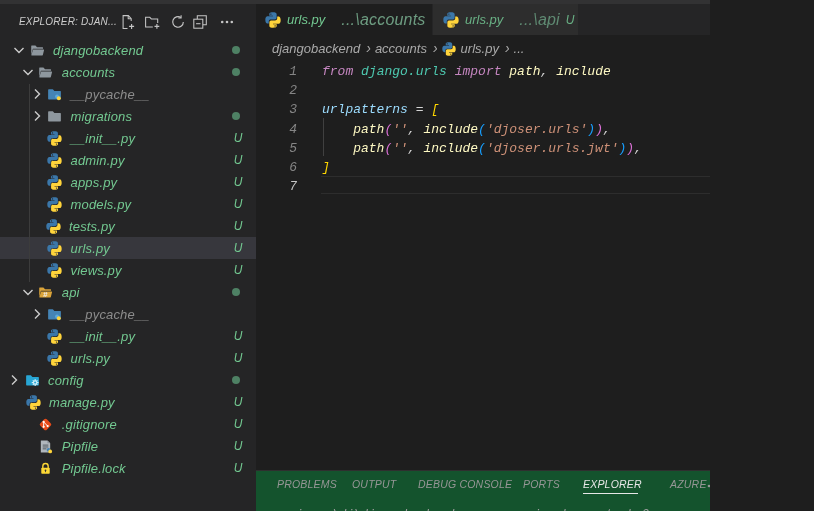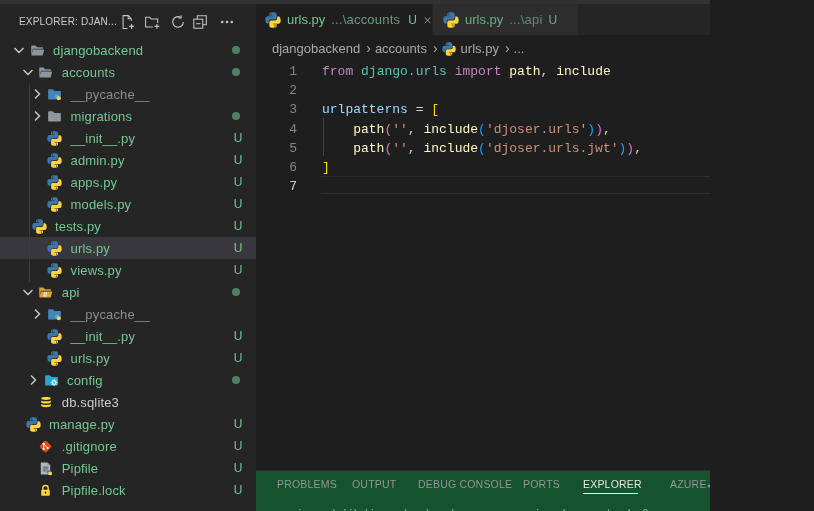--- a/index.html
+++ b/index.html
@@ -1,19 +1,19 @@
 <!DOCTYPE html>
 <html><head>
 <meta charset="utf-8">
 <style>
   * { margin:0; padding:0; box-sizing:border-box; }
   html,body { width:814px; height:511px; overflow:hidden; background:#1e1e1e; }
   body { font-family:"Liberation Sans", sans-serif; }
   .abs { position:absolute; }
-  #stage { position:relative; width:710px; height:511px; background:#1e1e1e; overflow:hidden; }
+  #stage { position:relative; width:710px; height:511px; background:#1e1e1e; overflow:hidden;font-style:italic; }
   
   #topstrip { left:0; top:0; width:814px; height:4px; background:#323233; }
   
   #sidebar { left:0; top:4px; width:256px; height:507px; background:#252526; }
   #sbtitle { position:absolute; left:19px; top:12px; font-size:10px; letter-spacing:0px; white-space:nowrap; color:#cccccc; letter-spacing:0.2px; }
   .hicon { position:absolute; top:10px; width:16px; height:16px; }
   
   #tree { position:absolute; left:0; top:35px; width:256px; }
   .row { position:relative; height:22px; display:flex; align-items:center; width:256px; }
   .row.sel { background:#37373d; }
@@ -25,21 +25,21 @@
   .w { color:#cccccc; }
   .badge { position:absolute; right:10px; width:16px; text-align:center; font-size:12px; color:#73c991; }
   .dot { position:absolute; right:16px; top:7px; width:8px; height:8px; border-radius:50%; background:#4e8164; }
   #guide { left:29px; top:80px; width:1px; height:198px; background:#3c3c3c; }
   
   #tabbar { left:256px; top:4px; width:558px; height:31px; background:#252526; }
   .tab { position:absolute; top:0; height:31px; display:flex; align-items:center; }
   #tab1 { left:0; width:176px; background:#1e1e1e; }
   #tab2 { left:176px; width:146px; background:#2d2d2d; border-left:1px solid #252526; }
   .tlabel { font-size:13px; color:#73c991; margin-left:6px; }
-  .tdesc { font-size:13px; color:#6d9c81; margin-left:6px; letter-spacing:0.2px; }
+  .tdesc { font-size:16px; color:#6d9c81; margin-left:16px; letter-spacing:0.2px; }
   .tu { font-size:12px; color:#73c991; margin-left:6px; }
   
   #crumbs { left:256px; top:35px; width:558px; height:27px; background:#1e1e1e; display:flex; align-items:center; color:#a9a9a9; font-size:13px; }
   .csep { color:#a9a9a9; font-size:14px; margin:0 4px 0 6px; position:relative; top:-1px; }
   
   #gutter { left:256px; top:62px; width:41px; text-align:right; font-family:"Liberation Mono",monospace; font-size:13px; line-height:19.2px; color:#858585; white-space:pre; }
   #code { left:322px; top:62px; font-family:"Liberation Mono",monospace; font-size:13px; line-height:19.2px; color:#d4d4d4; white-space:pre; }
   .kw { color:#C586C0; } .ns { color:#4EC9B0; } .fn { color:#fef9c3; }
   .vr { color:#9CDCFE; } .st { color:#ce9178; } .b1 { color:#FFD700; }
   .b2 { color:#DA70D6; } .b3 { color:#179FFF; }
@@ -181,21 +181,21 @@
           <span class="tw"></span>
           <span class="fic">
             <svg width="15" height="15" viewBox="0 0 128 128">
               <path fill="#3b77a9" d="M63.4 2c-31 0-29.1 13.4-29.1 13.4l.1 13.9h29.6v4.2H22.5S2.7 31.2 2.7 62.5c0 31.3 17.3 30.2 17.3 30.2h10.3V78.1s-.6-17.3 17-17.3h29.4s16.5.3 16.5-15.9V18.8S96 2 63.4 2zM47.1 11.4a5.3 5.3 0 1 1 0 10.7 5.3 5.3 0 0 1 0-10.7z"></path>
               <path fill="#ffd43b" d="M64.6 126c31 0 29.1-13.4 29.1-13.4l-.1-13.9H64v-4.2h41.5s19.8 2.3 19.8-29c0-31.3-17.3-30.2-17.3-30.2h-10.3v14.6s.6 17.3-17 17.3H51.3s-16.5-.3-16.5 15.9v26.1S32 126 64.6 126zM80.9 116.6a5.3 5.3 0 1 1 0-10.7 5.3 5.3 0 0 1 0 10.7z"></path>
             </svg>
           </span>
           <span class="lbl g">models.py</span>
           <span class="badge">U</span>
         </div>
-        <div class="row" style="padding-left:13px">
+        <div class="row" style="padding-left:27px">
           <span class="tw"></span>
           <span class="fic">
             <svg width="15" height="15" viewBox="0 0 128 128">
               <path fill="#3b77a9" d="M63.4 2c-31 0-29.1 13.4-29.1 13.4l.1 13.9h29.6v4.2H22.5S2.7 31.2 2.7 62.5c0 31.3 17.3 30.2 17.3 30.2h10.3V78.1s-.6-17.3 17-17.3h29.4s16.5.3 16.5-15.9V18.8S96 2 63.4 2zM47.1 11.4a5.3 5.3 0 1 1 0 10.7 5.3 5.3 0 0 1 0-10.7z"></path>
               <path fill="#ffd43b" d="M64.6 126c31 0 29.1-13.4 29.1-13.4l-.1-13.9H64v-4.2h41.5s19.8 2.3 19.8-29c0-31.3-17.3-30.2-17.3-30.2h-10.3v14.6s.6 17.3-17 17.3H51.3s-16.5-.3-16.5 15.9v26.1S32 126 64.6 126zM80.9 116.6a5.3 5.3 0 1 1 0-10.7 5.3 5.3 0 0 1 0 10.7z"></path>
             </svg>
           </span>
           <span class="lbl g">tests.py</span>
           <span class="badge">U</span>
         </div>
@@ -267,54 +267,41 @@
           <span class="tw"></span>
           <span class="fic">
             <svg width="15" height="15" viewBox="0 0 128 128">
               <path fill="#3b77a9" d="M63.4 2c-31 0-29.1 13.4-29.1 13.4l.1 13.9h29.6v4.2H22.5S2.7 31.2 2.7 62.5c0 31.3 17.3 30.2 17.3 30.2h10.3V78.1s-.6-17.3 17-17.3h29.4s16.5.3 16.5-15.9V18.8S96 2 63.4 2zM47.1 11.4a5.3 5.3 0 1 1 0 10.7 5.3 5.3 0 0 1 0-10.7z"></path>
               <path fill="#ffd43b" d="M64.6 126c31 0 29.1-13.4 29.1-13.4l-.1-13.9H64v-4.2h41.5s19.8 2.3 19.8-29c0-31.3-17.3-30.2-17.3-30.2h-10.3v14.6s.6 17.3-17 17.3H51.3s-16.5-.3-16.5 15.9v26.1S32 126 64.6 126zM80.9 116.6a5.3 5.3 0 1 1 0-10.7 5.3 5.3 0 0 1 0 10.7z"></path>
             </svg>
           </span>
           <span class="lbl g">urls.py</span>
           <span class="badge">U</span>
         </div>
-        <div class="row" style="padding-left:25px">
+        <div class="row" style="padding-left:6px">
           <span class="tw">
             <svg width="16" height="16" viewBox="0 0 16 16" fill="none" stroke="#cccccc" stroke-width="1.4">
               <path d="M6 3.5L10.5 8 6 12.5"></path>
             </svg>
           </span>
           <span class="fic">
             <svg width="15" height="15" viewBox="0 0 16 16">
               <path fill="#28a6d4" d="M1.2 3.1c0-.4.3-.7.7-.7h4.3l1.7 1.8h6.2c.4 0 .7.3.7.7v7.6c0 .4-.3.7-.7.7H1.9c-.4 0-.7-.3-.7-.7z"></path>
               <g fill="#cdeef9">
                 <circle cx="10.8" cy="10.2" r="2.4"></circle>
                 <rect x="10.2" y="6.6" width="1.3" height="7.2"></rect>
                 <rect x="7.2" y="9.6" width="7.2" height="1.3"></rect>
                 <rect x="7.3" y="9.65" width="7" height="1.2" transform="rotate(45 10.8 10.2)"></rect>
                 <rect x="7.3" y="9.65" width="7" height="1.2" transform="rotate(-45 10.8 10.2)"></rect>
               </g>
               <circle cx="10.8" cy="10.2" r="1.1" fill="#28a6d4"></circle>
             </svg>
           </span>
           <span class="lbl g">config</span>
           <span class="dot"></span>
-        </div>
-        <div class="row" style="padding-left:19.8px">
-          <span class="tw"></span>
-          <span class="fic">
-            <svg width="14" height="15" viewBox="0 0 16 16">
-              <g fill="#fdd835">
-                <path d="M2.5 3.4c0-1 2.5-1.6 5.5-1.6s5.5.6 5.5 1.6-2.5 1.6-5.5 1.6-5.5-.6-5.5-1.6z"></path>
-                <path d="M2.5 5.6c1.2.8 3.4 1 5.5 1s4.3-.2 5.5-1v2c0 1-2.5 1.6-5.5 1.6S2.5 8.6 2.5 7.6z"></path>
-                <path d="M2.5 9.8c1.2.8 3.4 1 5.5 1s4.3-.2 5.5-1v2c0 1-2.5 1.6-5.5 1.6s-5.5-.6-5.5-1.6z"></path>
-              </g>
-            </svg>
-          </span>
-          <span class="lbl w">db.sqlite3</span>
         </div>
         <div class="row" style="padding-left:7px">
           <span class="tw"></span>
           <span class="fic">
             <svg width="15" height="15" viewBox="0 0 128 128">
               <path fill="#3b77a9" d="M63.4 2c-31 0-29.1 13.4-29.1 13.4l.1 13.9h29.6v4.2H22.5S2.7 31.2 2.7 62.5c0 31.3 17.3 30.2 17.3 30.2h10.3V78.1s-.6-17.3 17-17.3h29.4s16.5.3 16.5-15.9V18.8S96 2 63.4 2zM47.1 11.4a5.3 5.3 0 1 1 0 10.7 5.3 5.3 0 0 1 0-10.7z"></path>
               <path fill="#ffd43b" d="M64.6 126c31 0 29.1-13.4 29.1-13.4l-.1-13.9H64v-4.2h41.5s19.8 2.3 19.8-29c0-31.3-17.3-30.2-17.3-30.2h-10.3v14.6s.6 17.3-17 17.3H51.3s-16.5-.3-16.5 15.9v26.1S32 126 64.6 126zM80.9 116.6a5.3 5.3 0 1 1 0-10.7 5.3 5.3 0 0 1 0 10.7z"></path>
             </svg>
           </span>
           <span class="lbl g">manage.py</span>

